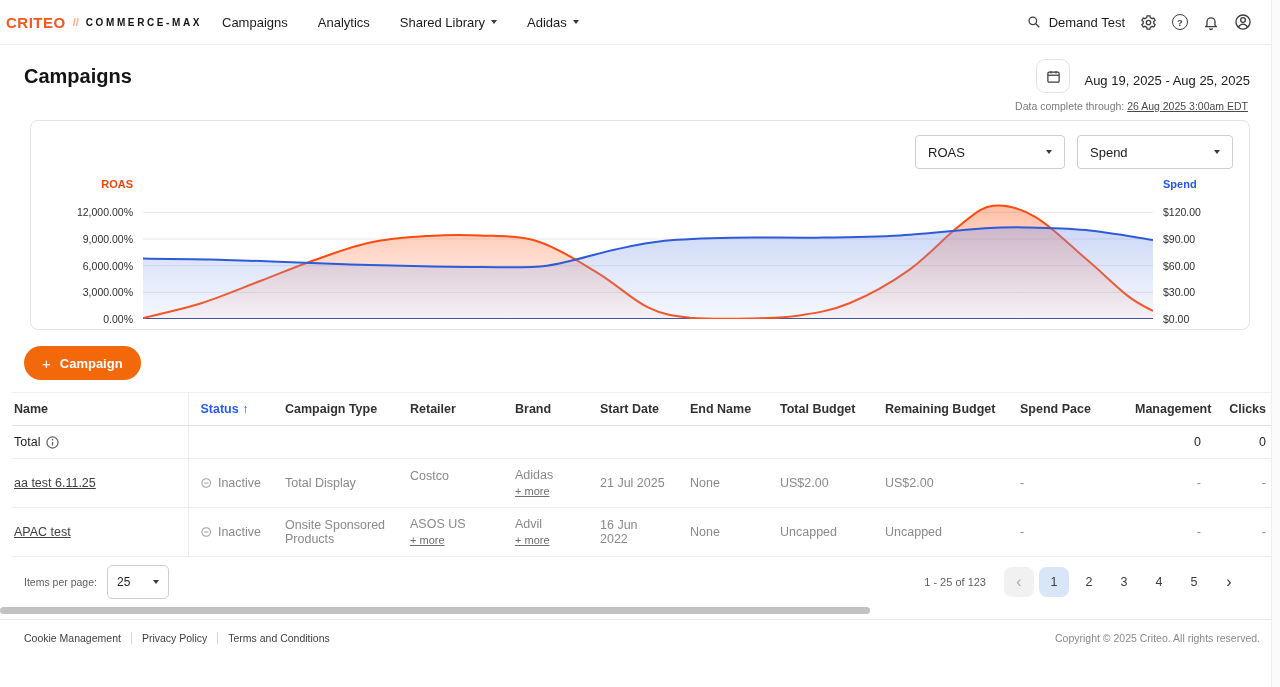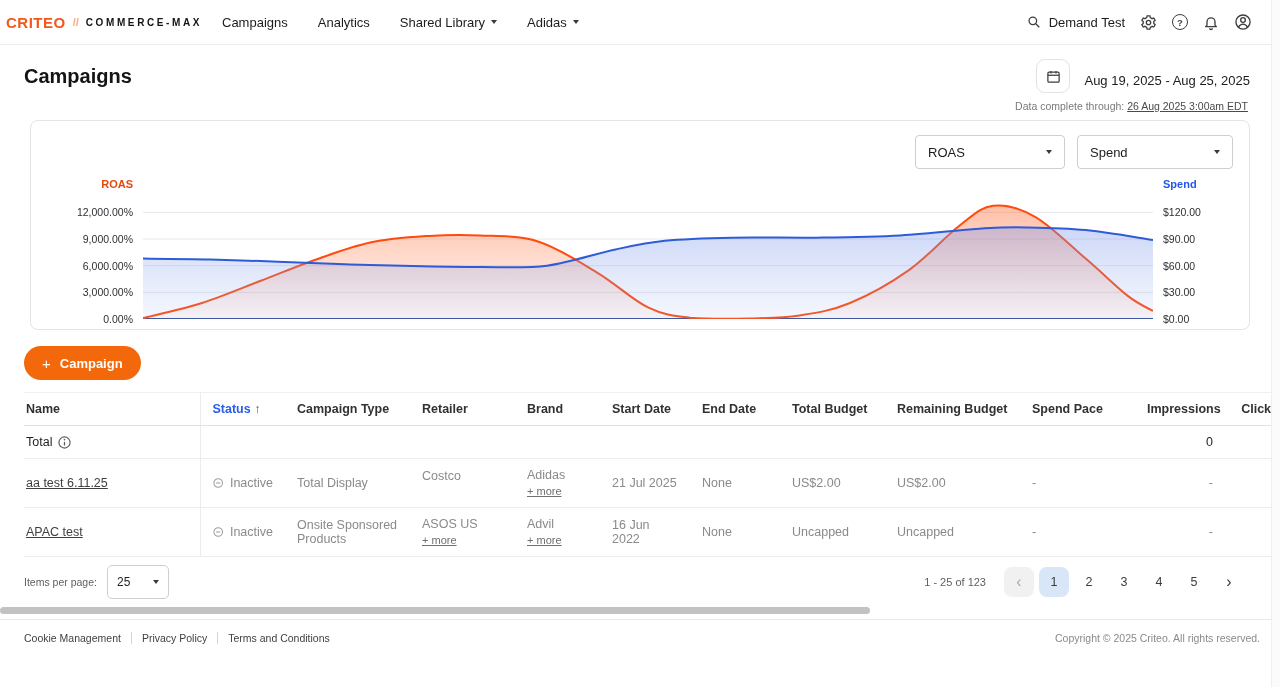--- a/index.html
+++ b/index.html
@@ -53,21 +53,21 @@
   .btn-campaign .plus{font-size:15px;font-weight:400;line-height:1;}
   .toolbar-right{margin-left:auto;display:flex;align-items:center;gap:20px;}
   .filter-select{width:140px;height:34px;font-size:12.5px;}
   .search-box{width:178px;height:34px;border:1px solid #cfcfcf;border-radius:4px;display:flex;align-items:center;gap:8px;padding:0 10px;background:#fff;}
   .search-box input{border:none;outline:none;font-size:12.5px;width:100%;color:#444;font-family:inherit;background:transparent;}
   .search-box input::placeholder{color:#b9b9b9;}
   .columns-highlight{border:4px solid #f59e2e;border-radius:13px;padding:2px;display:flex;}
   .columns-btn{width:36px;height:36px;border:1px solid #e2e2e2;border-radius:8px;background:#fff;display:flex;align-items:center;justify-content:center;cursor:pointer;}
 
   
-  .table-wrap{margin:12px 0 0 24px;overflow:hidden;}
+  .table-wrap{margin:12px 0 0 12px;overflow:hidden;}
   table{border-collapse:collapse;table-layout:fixed;width:1266px;}
   th,td{text-align:left;padding:9px 12px;}
   th:first-child,td:first-child{padding-left:2px;}
   thead th{font-size:12.5px;color:#323232;font-weight:700;border-top:1px solid #f0f0f0;border-bottom:1px solid #e2e2e2;white-space:nowrap;cursor:pointer;}
   th.sorted{color:#2a5bea;}
   .col-name{border-right:1px solid #ececec;}
   tbody td{font-size:12.5px;color:#8a8a8a;border-bottom:1px solid #ececec;vertical-align:middle;}
   .num{text-align:right;}
   tr.total-row td{color:#1f1f1f;}
   .total-label{display:flex;align-items:center;gap:6px;color:#1f1f1f;}
@@ -249,25 +249,25 @@
         <col style="width:65px">
     </colgroup>
     <thead>
       <tr>
         <th class="col-name">Name</th>
         <th class="sorted"><span>Status</span> <span>↑</span></th>
         <th>Campaign Type</th>
         <th>Retailer</th>
         <th>Brand</th>
         <th>Start Date</th>
-        <th>End Date</th>
+        <th>End Name</th>
         <th>Total Budget</th>
         <th>Remaining Budget</th>
         <th>Spend Pace</th>
-        <th class="num">Impressions</th>
+        <th class="num">Management</th>
         <th class="num">Clicks</th>
       </tr>
     </thead>
     <tbody>
       <tr class="total-row">
         <td class="col-name">
             <span class="total-label">
               <span>Total</span>
               <svg width="13" height="13" viewBox="0 0 14 14">
                 <circle cx="7" cy="7" r="6" fill="none" stroke="#5f5f5f" stroke-width="1.3"></circle>

